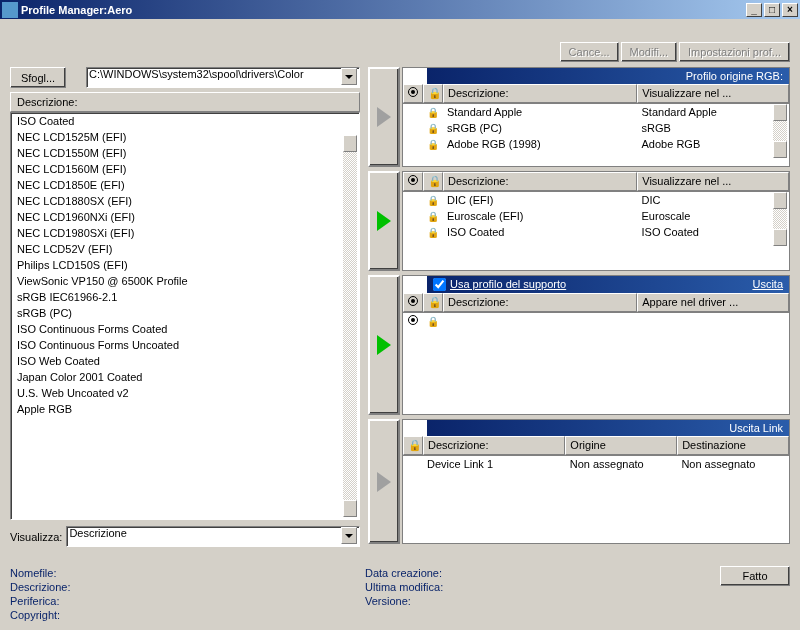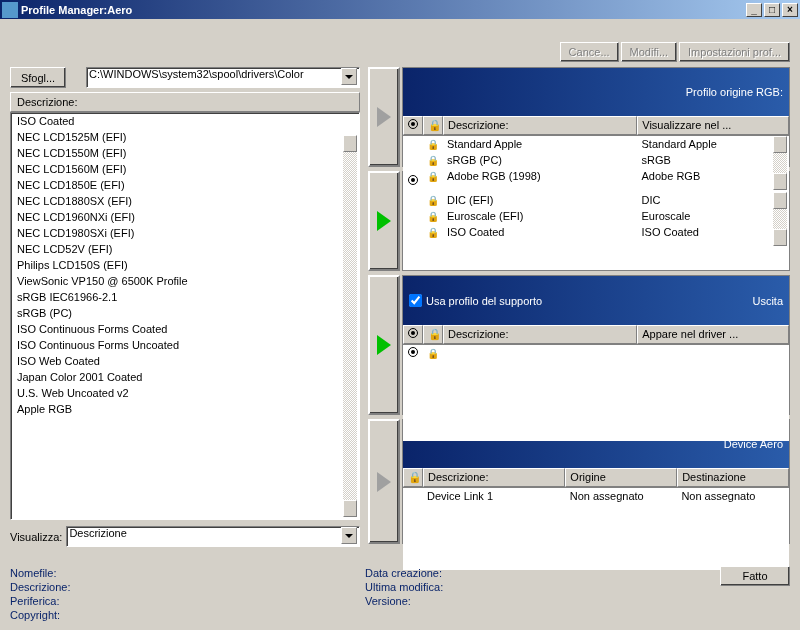--- a/index.html
+++ b/index.html
@@ -22,22 +22,22 @@
 .list-header { background: #d4d0c8; border: 1px solid #fff; border-right-color: #808080; border-bottom-color: #808080; padding: 3px 6px; font-size: 11px; }
 .listbox { background: #fff; border: 1px solid #808080; border-right-color: #fff; border-bottom-color: #fff; box-shadow: inset 1px 1px 0 #404040; height: 408px; overflow-y: auto; position: relative; }
 .list-item { padding: 2px 6px; font-size: 11px; white-space: nowrap; }
 .view-row { display: flex; align-items: center; gap: 4px; margin-top: 6px; }
 .right-area { position: absolute; top: 48px; left: 368px; right: 10px; bottom: 55px; }
 .section { margin-bottom: 4px; display: flex; }
 .arrow-btn { width: 32px; background: #d4d0c8; border: 2px solid #fff; border-right-color: #808080; border-bottom-color: #808080; box-shadow: inset -1px -1px 0 #404040; display: flex; align-items: center; justify-content: center; margin-right: 2px; }
 .arrow-gray { border-left: 14px solid #a0a0a0; border-top: 10px solid transparent; border-bottom: 10px solid transparent; }
 .arrow-green { border-left: 14px solid #00c000; border-top: 10px solid transparent; border-bottom: 10px solid transparent; }
 .section-body { flex: 1; border: 1px solid #808080; background: #fff; }
-.section-title { background: linear-gradient(to right, #0a246a, #2a5caa); color: #fff; padding: 18px 6px; text-align: right; font-size: 11px; }
-.section-title.with-check { display: flex; align-items: flex-end; }
+.section-title { background: linear-gradient(to right, #0a246a, #2a5caa); color: #fff; padding: 2px 6px; text-align: right; font-size: 11px; margin-left: 24px; }
+.section-title.with-check { display: flex; align-items: flex-start; text-decoration: underline; }
 .section-title .chk { margin-right: 4px; }
 .section-title .leftlbl { flex: 1; text-align: left; }
 .table-hdr { display: flex; background: #d4d0c8; border-bottom: 1px solid #808080; }
 .th { border: 1px solid #fff; border-right-color: #808080; border-bottom-color: #808080; padding: 2px 4px; font-size: 11px; }
 .table-body { background: #fff; position: relative; }
 .tr { display: flex; align-items: center; padding: 1px 0; }
 .td { padding: 1px 4px; font-size: 11px; }
 .icon-cell { width: 20px; text-align: center; }
 .lock { font-size: 10px; }
 .footer { position: absolute; bottom: 8px; left: 10px; right: 10px; display: flex; font-size: 11px; color: #0a246a; }
@@ -209,21 +209,21 @@
             </div>
           </div>
       </div>
     </div>
 
     <div class="section" style="height:125px">
       <div class="arrow-btn">
           <div class="arrow-gray"></div>
         </div>
       <div class="section-body">
-        <div class="section-title">Device Aero</div>
+        <div class="section-title">Uscita Link</div>
         <div class="table-hdr">
           <div class="th icon-cell">🔒</div>
           <div class="th" style="flex:1.3">Descrizione:</div>
           <div class="th" style="flex:1">Origine</div>
           <div class="th" style="flex:1">Destinazione</div>
         </div>
         <div class="table-body" style="height:82px" id="dev-rows">
             <div class="tr">
               <div class="td icon-cell"></div>
               <div class="td" style="flex:1.3">Device Link 1</div>

